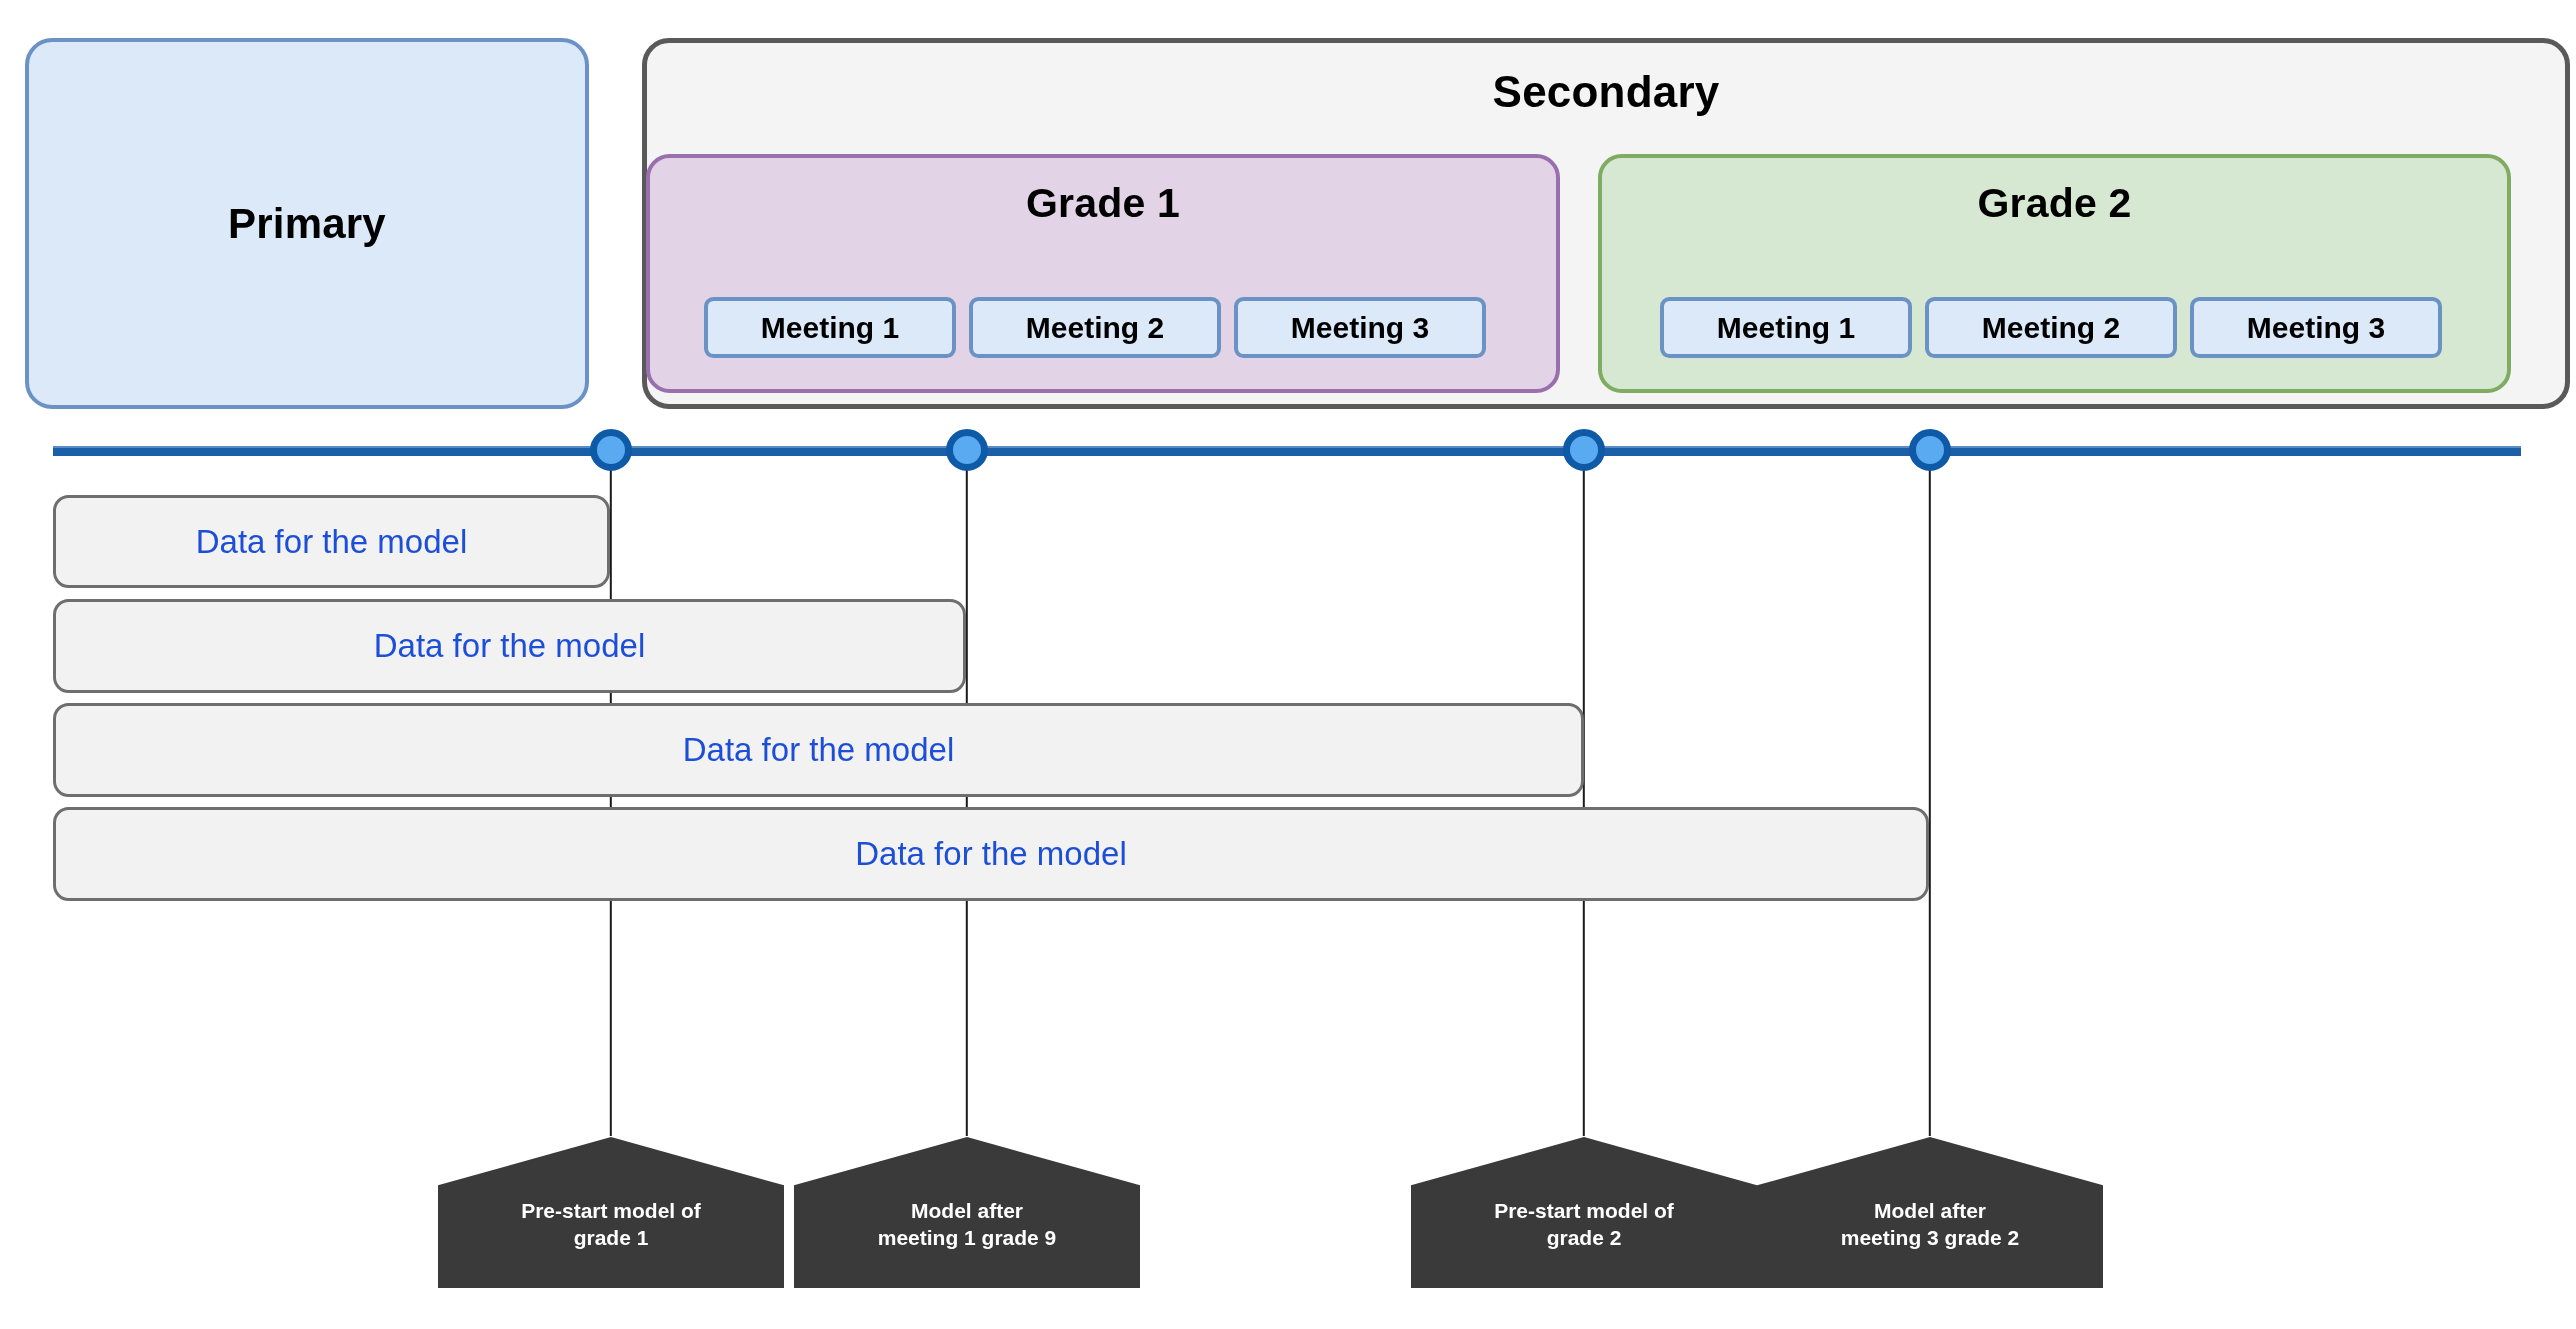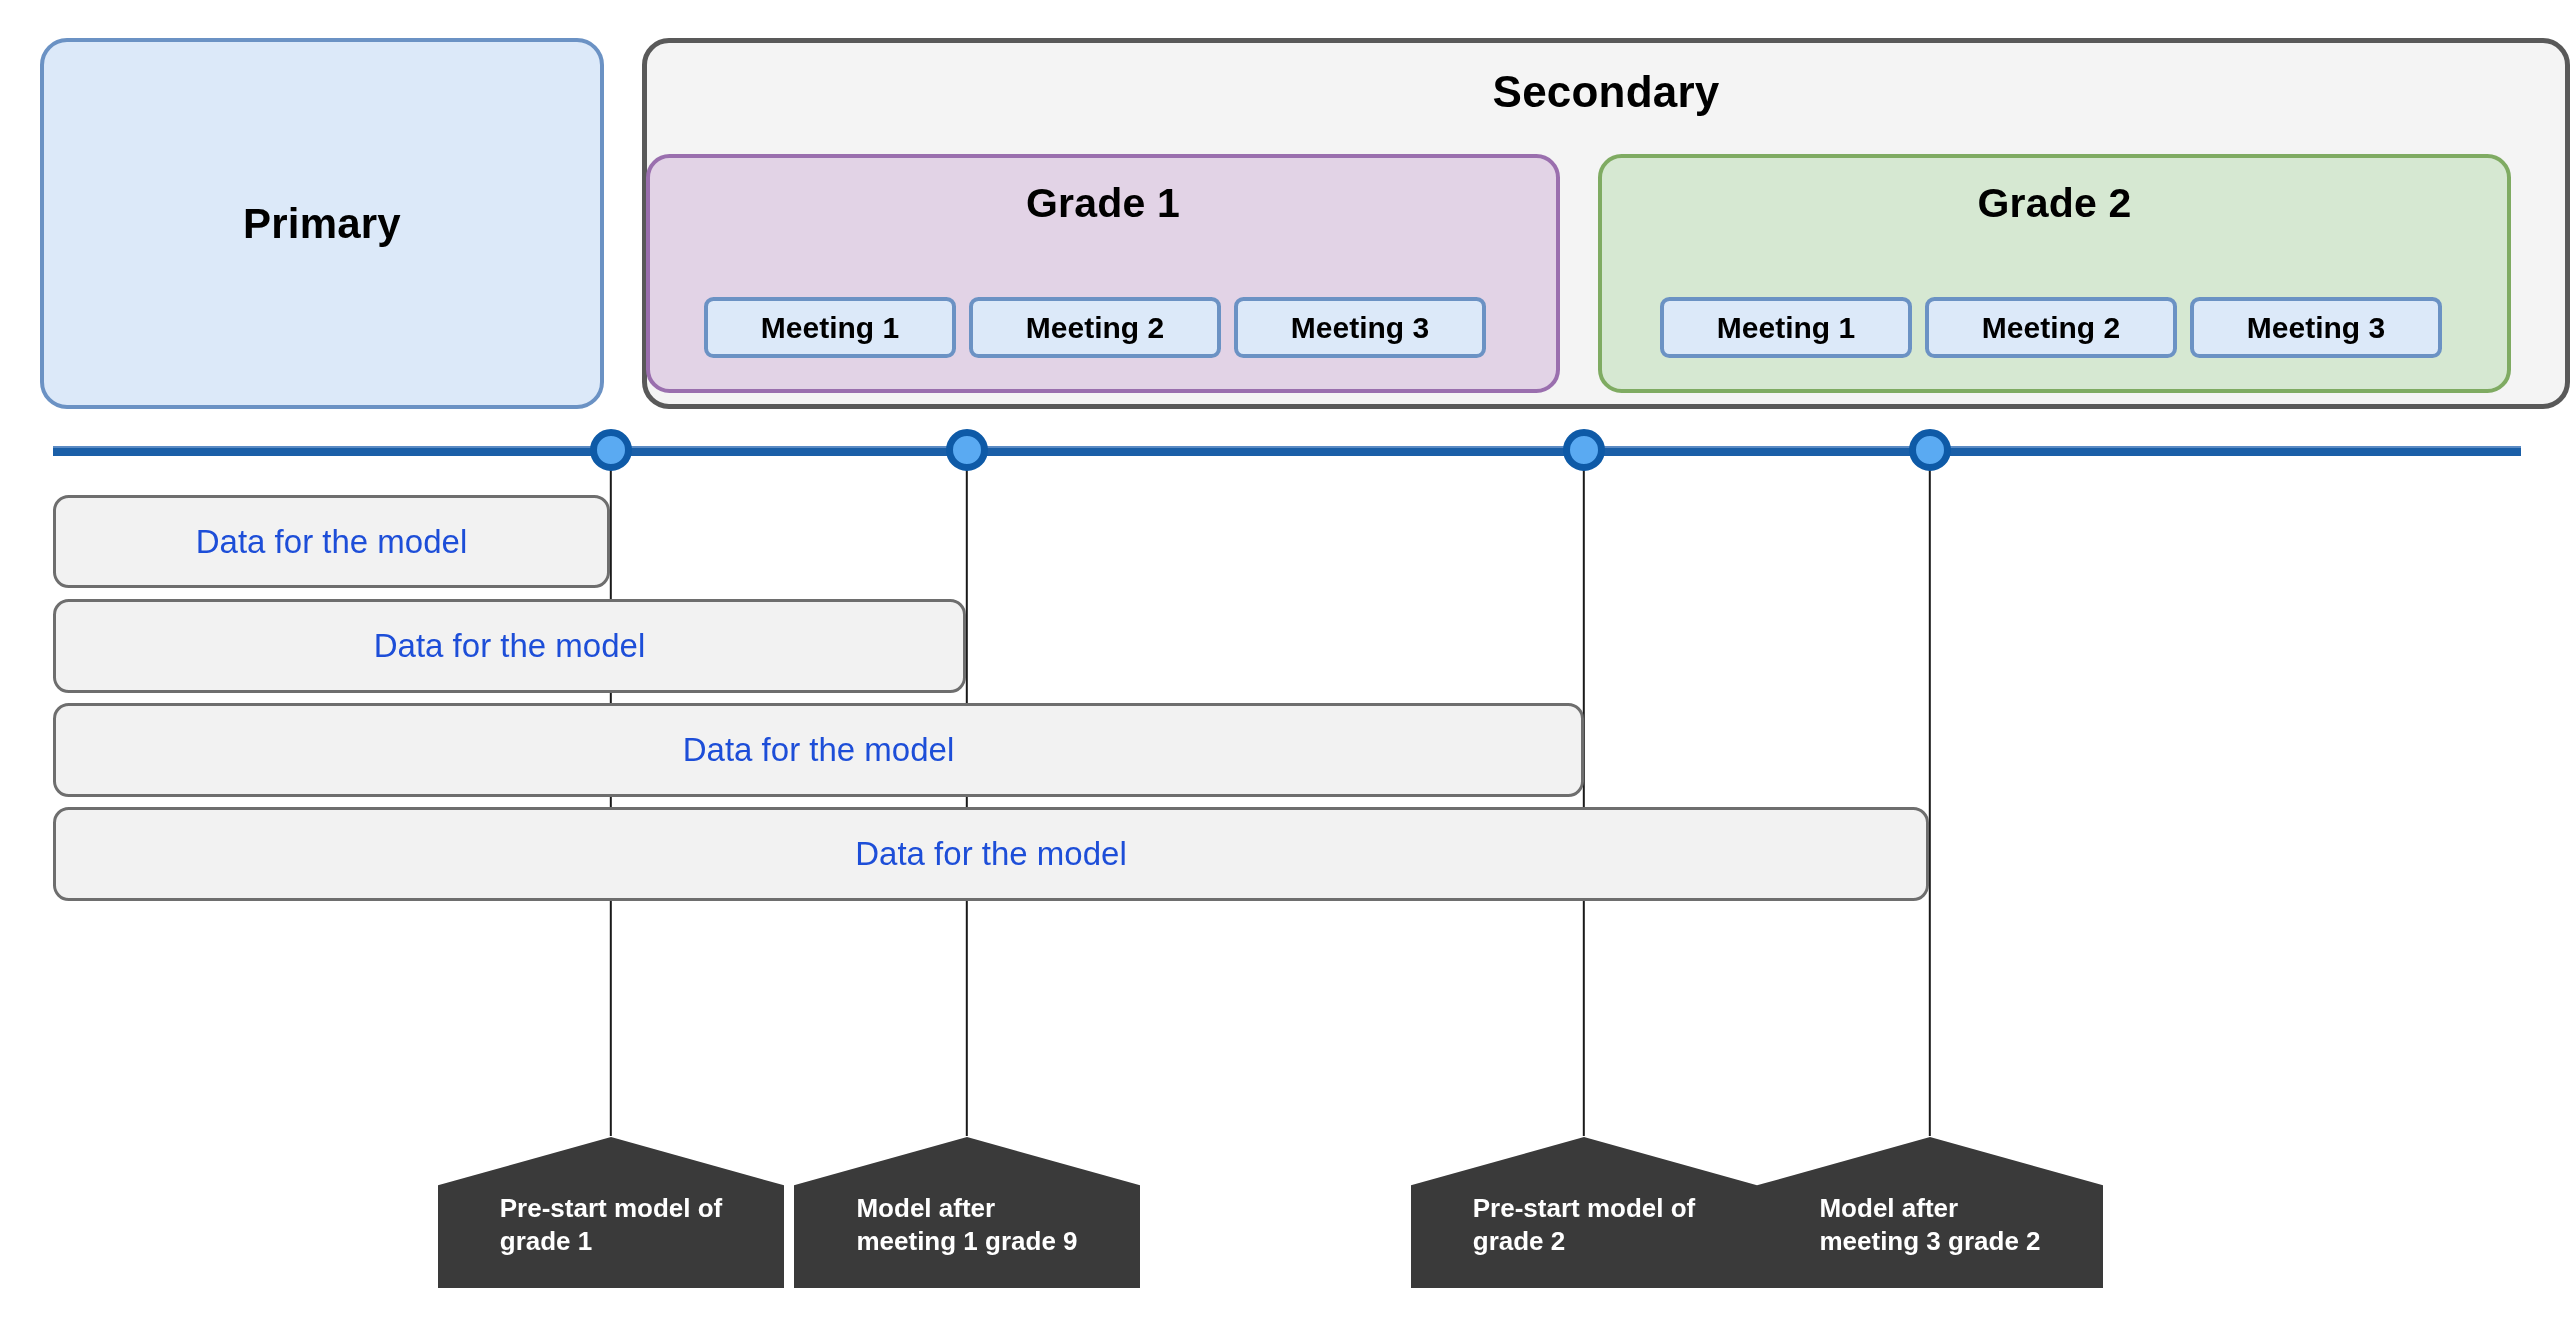--- a/index.html
+++ b/index.html
@@ -30,21 +30,21 @@
     justify-content: center;
   }
   .phase-title {
     font-weight: bold;
     color: #000000;
     letter-spacing: 0.2px;
     white-space: nowrap;
   }
 
   #primary-box {
-    left: 40px;
+    left: 25px;
     top: 38px;
     width: 564px;
     height: 371px;
     background: #dce9f9;
     border: 4.7px solid #6b92c4;
     align-items: center;
   }
   #primary-box .phase-title { font-size: 42px; }
 
   #secondary-box {
@@ -160,22 +160,22 @@
   .pentagon {
     position: absolute;
     width: 346px;
     height: 151px;
     background: #3a3a3a;
     color: #ffffff;
     clip-path: polygon(0% 32%, 50% 0%, 100% 32%, 100% 100%, 0% 100%);
     display: flex;
     align-items: center;
     justify-content: center;
-    text-align: left;
-    font-size: 26px;
+    text-align: center;
+    font-size: 21px;
     font-weight: bold;
     line-height: 1.28;
     padding: 36px 14px 11px 14px;
     box-sizing: border-box;
     transform: translateX(-50%);
     z-index: 4;
   }
   .pentagon span { display: block; }
 </style>
 </head>

